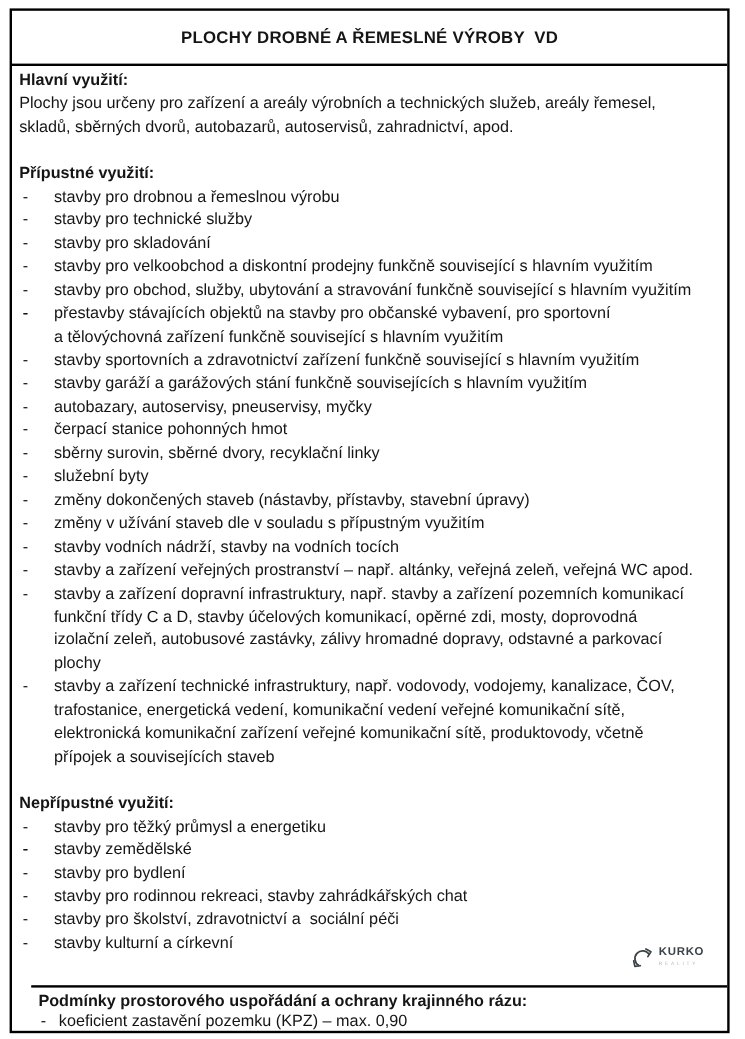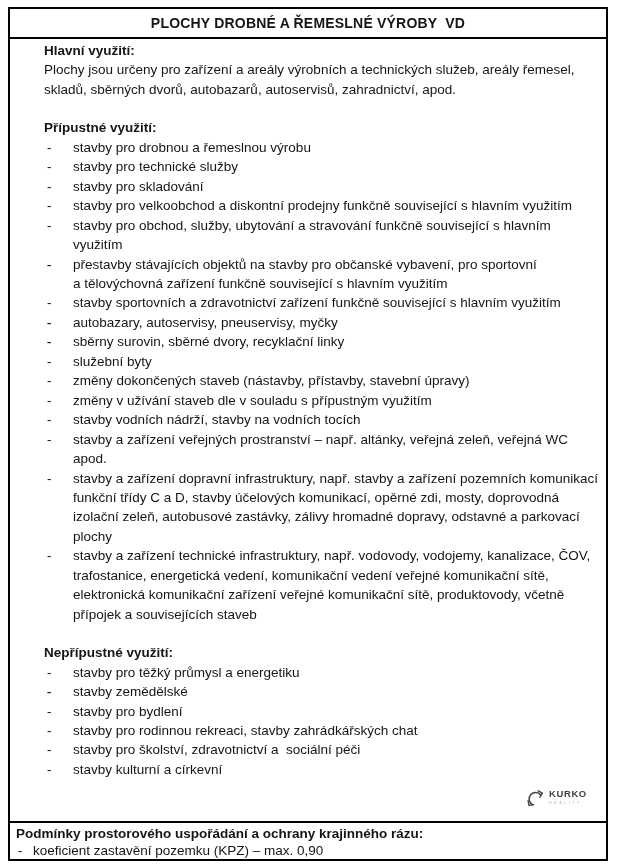--- a/index.html
+++ b/index.html
@@ -14,44 +14,44 @@
   }
   .frame {
     position: absolute; left: 8px; top: 7px;
     width: 600px; height: 854px;
     border: 2px solid var(--border, #000);
     box-sizing: border-box;
     display: flex; flex-direction: column;
     background: var(--background, #ffffff);
   }
   .title-row {
-    height: 30px; box-sizing: border-box;
+    height: 46px; box-sizing: border-box;
     border-bottom: 2px solid var(--border, #000);
     display: flex; align-items: center; justify-content: center;
     font-weight: bold; font-size: 14px; letter-spacing: 0.2px;
     white-space: pre;
   }
   .content {
     flex: 1 1 auto; overflow: hidden;
     padding: 2px 6px 0 6px;
     line-height: 19.45px;
-    margin-left: 28px;
   }
   .heading { font-weight: bold; }
   .para { white-space: pre-wrap; }
   .spacer { height: 19px; }
   .li { position: relative; padding-left: 29px; white-space: pre-wrap; }
   .li .dash { position: absolute; left: 3px; top: 0; }
   .li-narrow { padding-left: 17px; }
   .li-narrow .dash { left: 2px; }
   .bottom-row {
     flex: 0 0 auto; box-sizing: border-box; height: 38px;
     border-top: 2px solid var(--border, #000);
     padding: 2px 6px 0 6px;
     line-height: 17px;
+    margin-left: 16px;
   }
   .logo {
     position: absolute; left: 526px; top: 789px;
     display: flex; gap: 4px;
     color: var(--logo-text, #3d4347);
   }
   .logo-icon { flex: 0 0 auto; }
   .logo-name {
     font-weight: bold; font-size: 9.5px; letter-spacing: 0.6px;
     line-height: 10px;
@@ -81,23 +81,23 @@
       <div>
           <div class="li"><span class="dash">-</span><span>stavby pro drobnou a řemeslnou výrobu</span></div>
           <div class="li"><span class="dash">-</span><span>stavby pro technické služby</span></div>
           <div class="li"><span class="dash">-</span><span>stavby pro skladování</span></div>
           <div class="li"><span class="dash">-</span><span>stavby pro velkoobchod a diskontní prodejny funkčně související s hlavním využitím</span></div>
           <div class="li"><span class="dash">-</span><span>stavby pro obchod, služby, ubytování a stravování funkčně související s hlavním využitím</span></div>
           <div class="li"><span class="dash">-</span></div>
           <div class="li"><span class="dash">-</span><span>přestavby stávajících objektů na stavby pro občanské vybavení, pro sportovní
 a tělovýchovná zařízení funkčně související s hlavním využitím</span></div>
           <div class="li"><span class="dash">-</span><span>stavby sportovních a zdravotnictví zařízení funkčně související s hlavním využitím</span></div>
-          <div class="li"><span class="dash">-</span></div>
+          <div class="li"><span class="dash">-</span><span>stavby garáží a garážových stání funkčně souvisejících s hlavním využitím</span></div>
           <div class="li"><span class="dash">-</span><span>autobazary, autoservisy, pneuservisy, myčky</span></div>
-          <div class="li"><span class="dash">-</span></div>
+          <div class="li"><span class="dash">-</span><span>čerpací stanice pohonných hmot</span></div>
           <div class="li"><span class="dash">-</span><span>sběrny surovin, sběrné dvory, recyklační linky</span></div>
           <div class="li"><span class="dash">-</span><span>služební byty</span></div>
           <div class="li"><span class="dash">-</span><span>změny dokončených staveb (nástavby, přístavby, stavební úpravy)</span></div>
           <div class="li"><span class="dash">-</span><span>změny v užívání staveb dle v souladu s přípustným využitím</span></div>
           <div class="li"><span class="dash">-</span><span>stavby vodních nádrží, stavby na vodních tocích</span></div>
           <div class="li"><span class="dash">-</span><span>stavby a zařízení veřejných prostranství – např. altánky, veřejná zeleň, veřejná WC apod.</span></div>
           <div class="li"><span class="dash">-</span><span>stavby a zařízení dopravní infrastruktury, např. stavby a zařízení pozemních komunikací
 funkční třídy C a D, stavby účelových komunikací, opěrné zdi, mosty, doprovodná
 izolační zeleň, autobusové zastávky, zálivy hromadné dopravy, odstavné a parkovací
 plochy</span></div>

